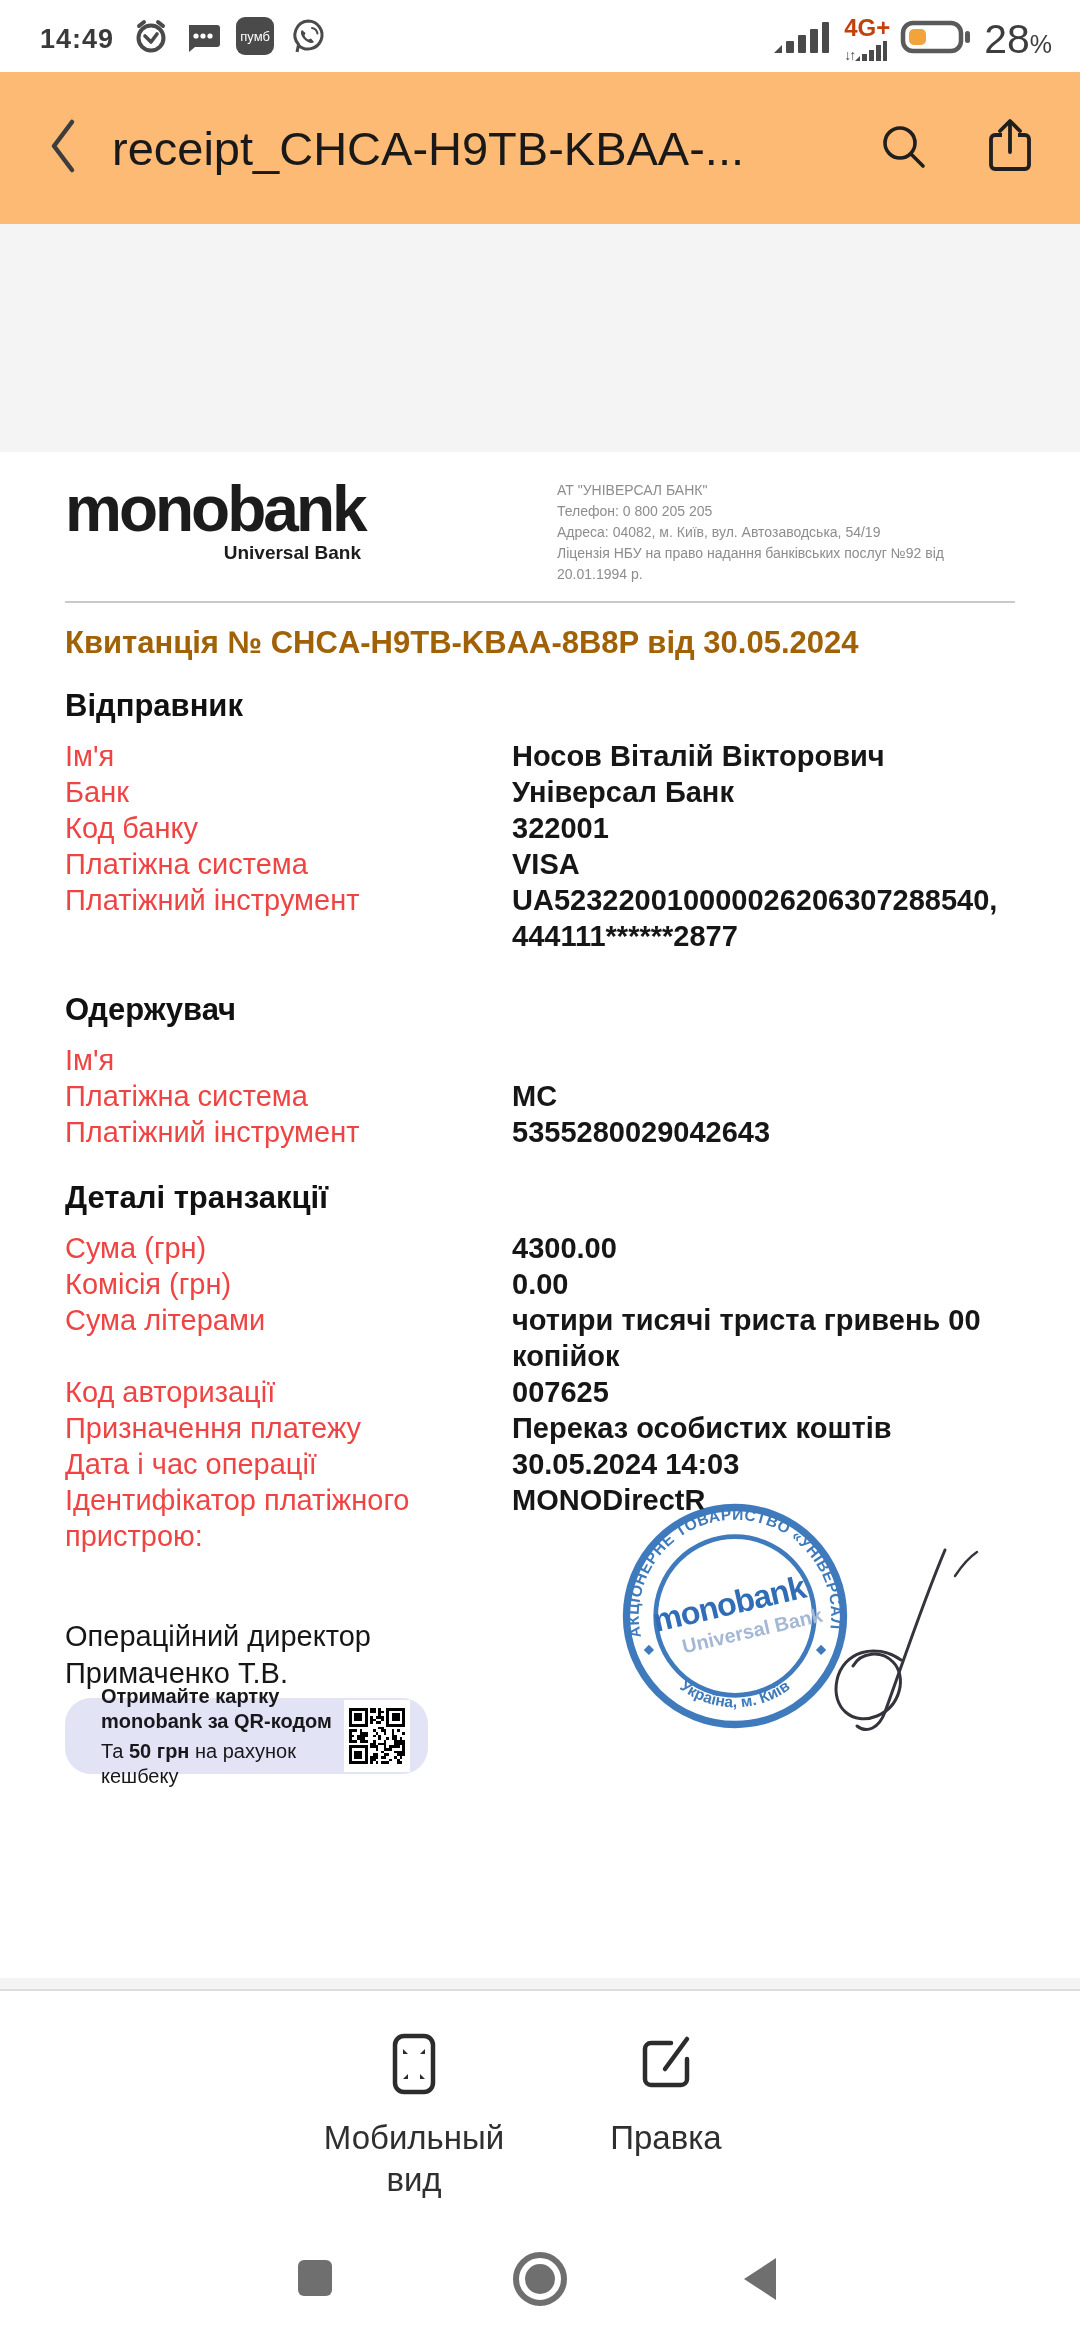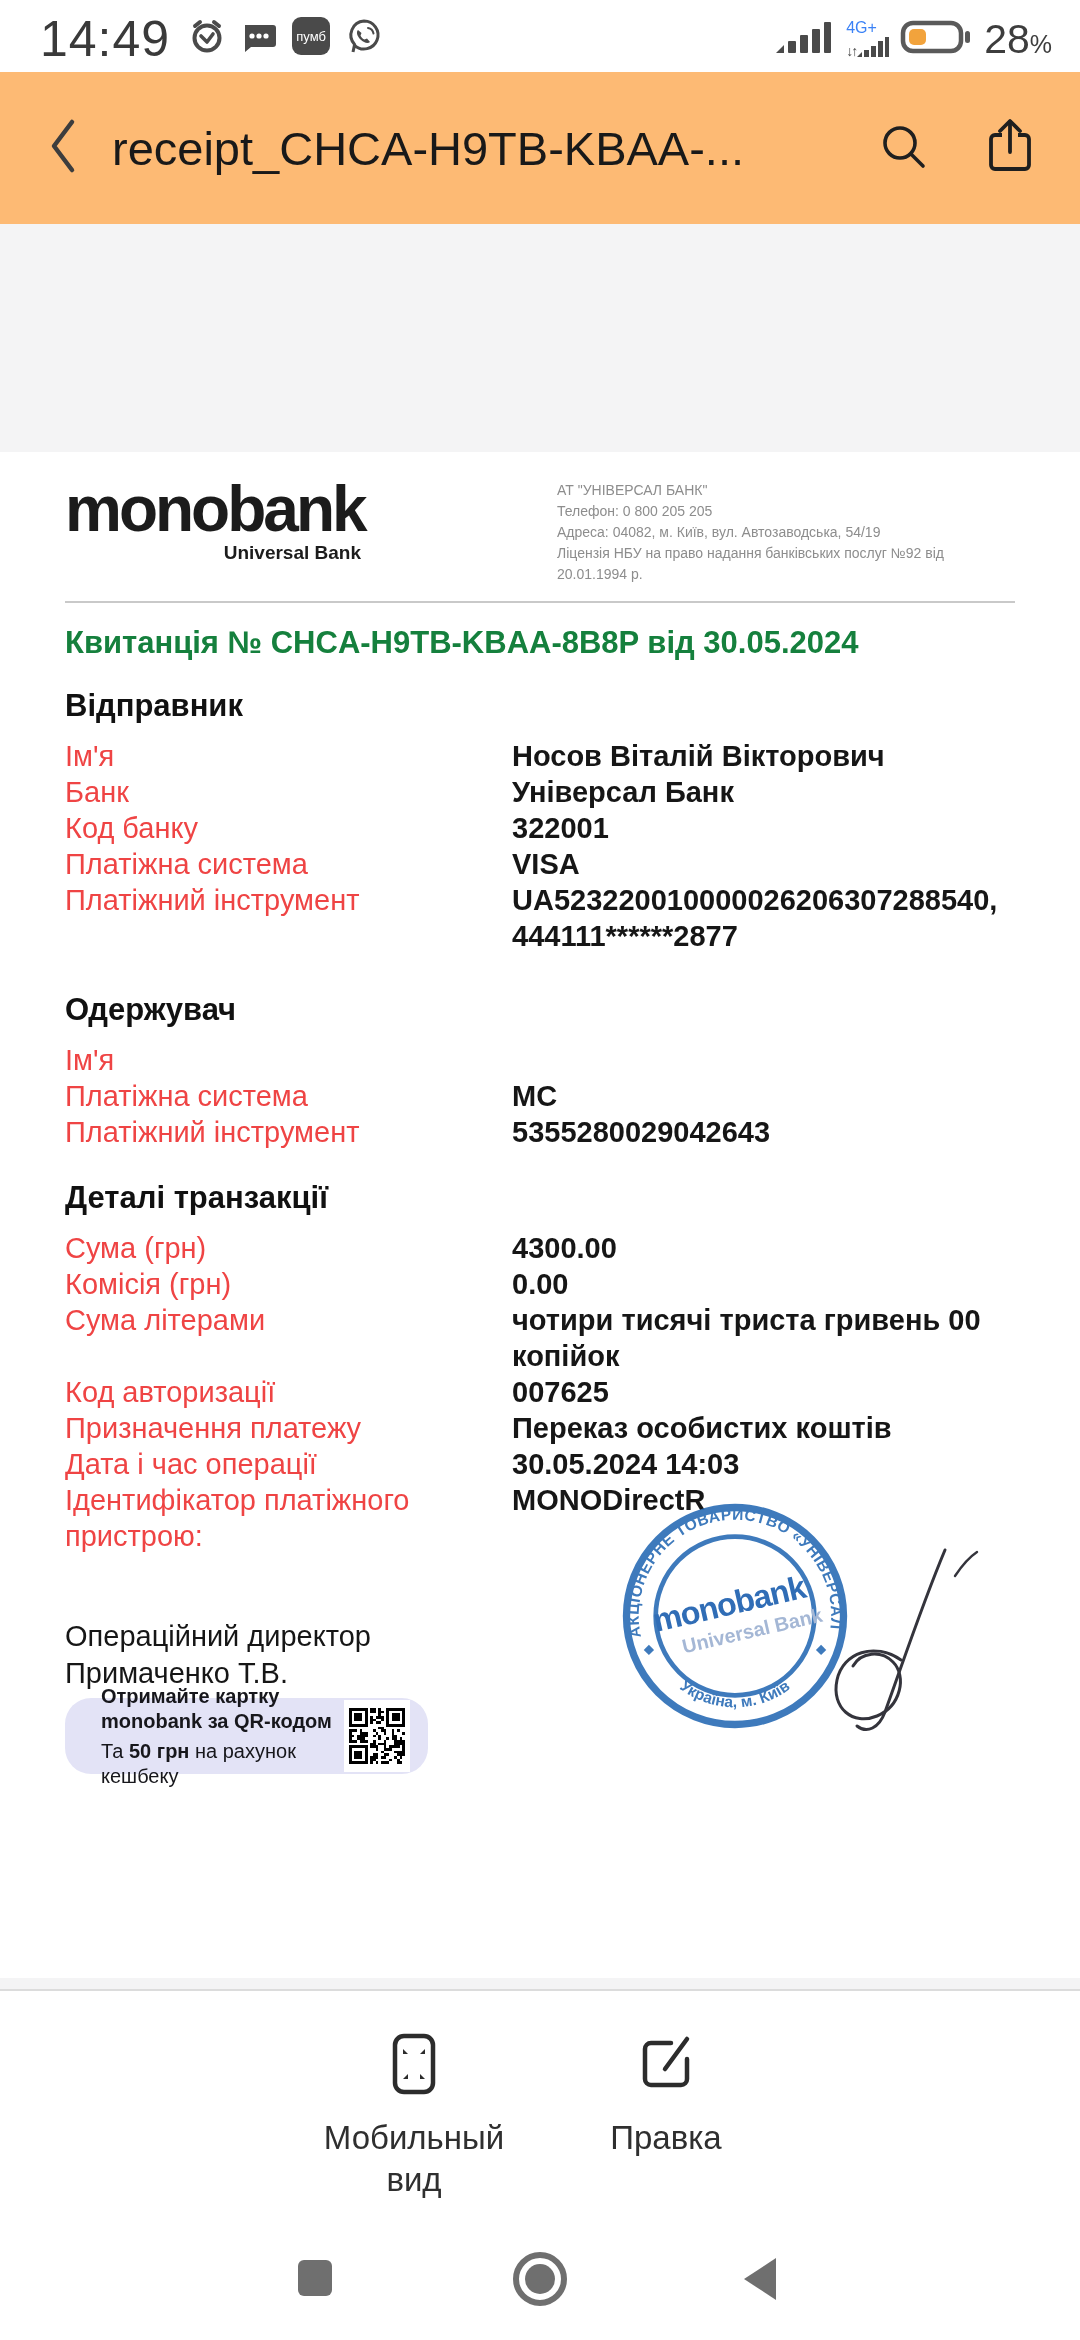--- a/index.html
+++ b/index.html
@@ -2,28 +2,28 @@
 <html><head>
 <meta charset="utf-8">
 <style>
   html,body{margin:0;padding:0;background:#fff;}
   .screen{position:relative;width:1080px;height:2340px;background:#fff;overflow:hidden;
           font-family:"Liberation Sans",sans-serif;color:#1a1a1a;}
 
   
   .status-bar{position:absolute;top:0;left:0;width:1080px;height:72px;background:#fff;
               display:flex;align-items:center;padding:6px 28px 0 40px;box-sizing:border-box;}
-  .sb-time{font-size:50px;font-weight:400;color:#3a3a3a;letter-spacing:1px;}
+  .sb-time{font-size:27px;font-weight:700;color:#3a3a3a;letter-spacing:1px;}
   .sb-left-icons{display:flex;align-items:flex-start;gap:14px;margin-left:18px;}
   .sb-spacer{flex:1;}
   .sb-right{display:flex;align-items:center;gap:10px;}
   .pumb-badge{width:38px;height:38px;border-radius:9px;background:#4a4a4a;color:#fff;
               font-size:13px;display:flex;align-items:center;justify-content:center;font-weight:400;}
   .net-4g{display:flex;flex-direction:column;align-items:flex-start;line-height:1;margin-left:4px;}
-  .net-4g .lbl{font-size:16px;font-weight:400;color:#3b82f6;}
+  .net-4g .lbl{font-size:24px;font-weight:700;color:#c2410c;}
   .net-4g .arrows{font-size:14px;color:#4a4a4a;letter-spacing:-2px;}
   .net-sub{display:flex;align-items:flex-end;}
   .sb-batt-text{font-size:41px;color:#3d3d3d;display:flex;align-items:baseline;}
   .sb-batt-text .pct{font-size:25px;}
 
   
   .title-bar{position:absolute;top:72px;left:0;width:1080px;height:152px;background:#fdba74;
              display:flex;align-items:center;padding:0 42px;box-sizing:border-box;}
   .tb-title{flex:1;font-size:47px;color:#191919;margin-left:30px;white-space:nowrap;overflow:hidden;}
   .tb-icon{flex:0 0 auto;}
@@ -36,21 +36,21 @@
 
   
   .page{position:absolute;top:452px;left:0;width:1080px;height:1526px;background:#fff;
         padding:28px 65px 0 65px;box-sizing:border-box;}
   .doc-header{display:flex;justify-content:space-between;align-items:flex-start;}
   .logo-block{width:300px;}
   .logo-brand{font-size:64px;font-weight:700;letter-spacing:-3px;color:#1c1c1c;line-height:58px;}
   .logo-sub{font-size:19px;font-weight:700;color:#1c1c1c;text-align:right;margin-top:4px;width:296px;}
   .bank-info{width:458px;font-size:14px;line-height:21px;color:#8d8d8d;margin-top:0;}
   .divider{border:none;border-top:2px solid #c9c9c9;margin:16px 0 0 0;}
-  .receipt-title{font-size:31px;font-weight:700;color:#15803d;margin-top:22px;line-height:36px;}
+  .receipt-title{font-size:31px;font-weight:700;color:#a16207;margin-top:22px;line-height:36px;}
   .sec-heading{font-size:31px;font-weight:700;color:#111;line-height:36px;}
   .h-sender{margin-top:27px;}
   .h-receiver{margin-top:38px;}
   .h-transaction{margin-top:30px;}
   .rows{margin-top:14px;}
   .row{display:flex;line-height:36px;font-size:29px;}
   .row .lbl{flex:0 0 447px;color:#ef4444;font-weight:400;}
   .row .val{flex:1;color:#161616;font-weight:700;white-space:pre-line;}
   .signatory{margin-top:64px;font-size:29px;line-height:37px;color:#161616;}
   .promo{margin-top:6px;width:363px;height:76px;background:#e3e3f6;border-radius:26px;

